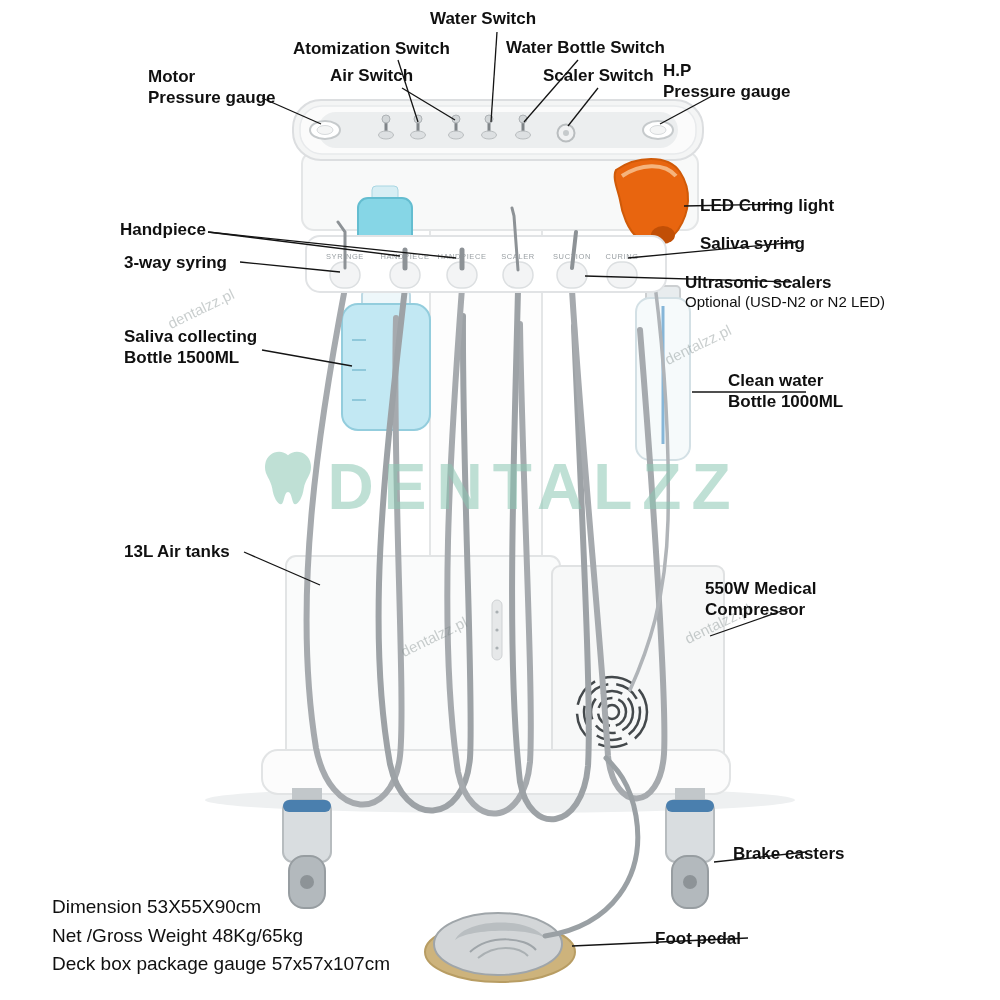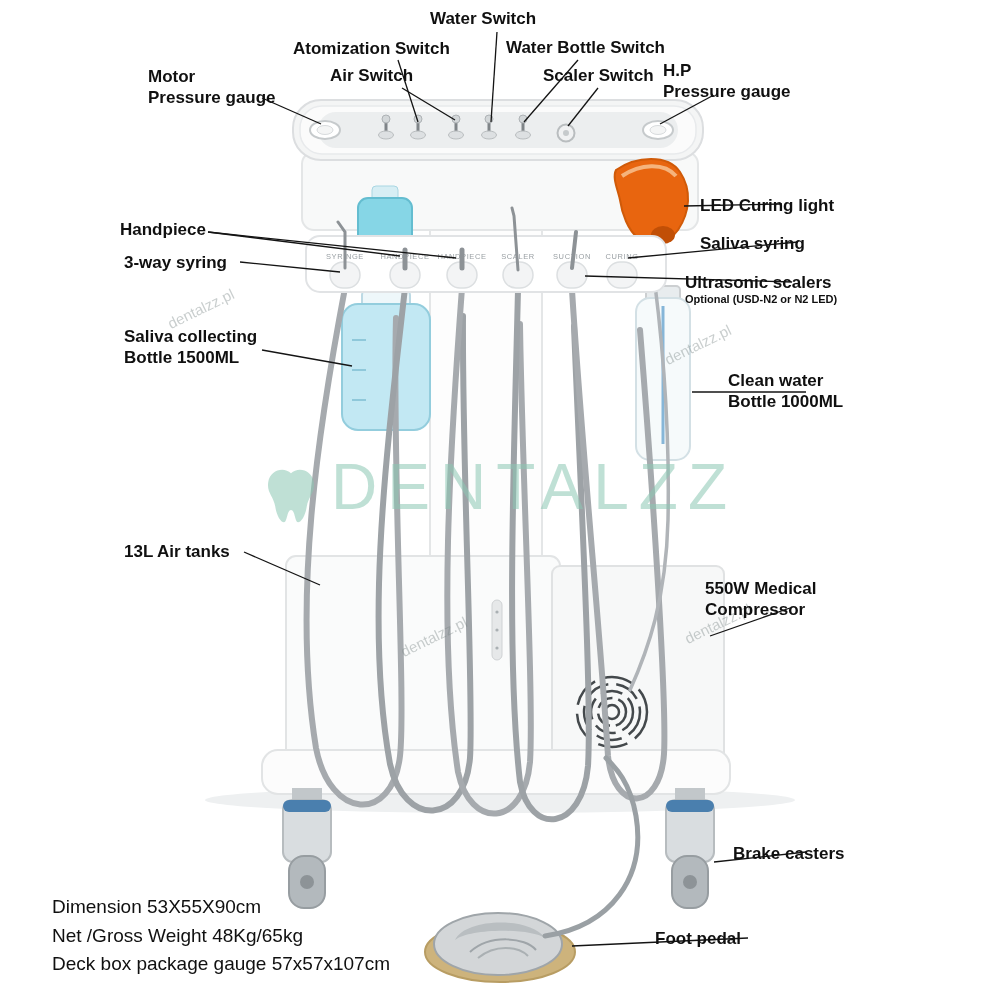--- a/index.html
+++ b/index.html
@@ -4,26 +4,26 @@
 <style>
   * { margin:0; padding:0; box-sizing:border-box; }
   body { font-family:"Liberation Sans", sans-serif; background:#ffffff; }
   .canvas { position:relative; width:1000px; height:1000px; background:#ffffff; overflow:hidden; }
   .art { position:absolute; left:0; top:0; width:1000px; height:1000px; z-index:1; }
   svg text { font-family:"Liberation Sans", sans-serif; }
 
   .lbl { position:absolute; z-index:4; font-weight:700; font-size:17px; color:#101010; line-height:1.25; white-space:nowrap; }
   .lbl.center { text-align:left; }
   .lbl.right  { }
-  .lbl .note  { font-size:11px; font-weight:700; }
+  .lbl .note  { font-size:15px; font-weight:400; }
 
   .specs { position:absolute; left:52px; top:893px; z-index:4; font-weight:400; font-size:19px; color:#101010; line-height:1.5; }
 
-  .wm-big { position:absolute; left:0; top:450px; width:100%; z-index:3; display:flex; align-items:flex-end; justify-content:center; gap:12px;
-            font-size:64px; font-weight:400; letter-spacing:10px; color:rgba(139,199,178,0.55); pointer-events:none; }
+  .wm-big { position:absolute; left:0; top:450px; width:100%; z-index:3; display:flex; align-items:flex-start; justify-content:center; gap:12px;
+            font-size:64px; font-weight:700; letter-spacing:10px; color:rgba(139,199,178,0.55); pointer-events:none; }
   .wm-big .tooth { width:56px; height:56px; }
   .wm-small { position:absolute; z-index:3; font-size:15px; color:rgba(120,132,132,0.40); transform:rotate(-26deg); pointer-events:none; white-space:nowrap; }
 </style>
 </head>
 <body>
 
 <div class="canvas">
 
   <svg class="art" viewBox="0 0 1000 1000">
 

